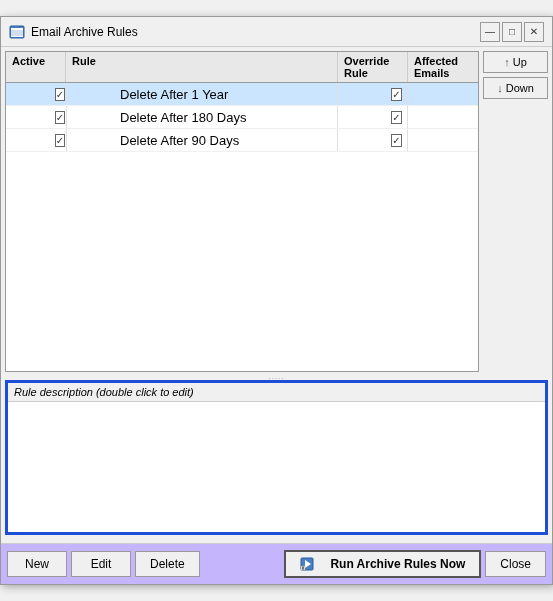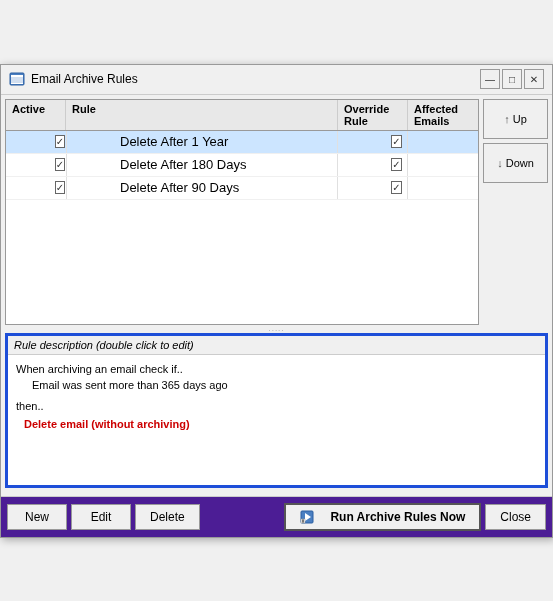--- a/index.html
+++ b/index.html
@@ -9,21 +9,21 @@
       background: #f0f0f0;
       display: flex;
       justify-content: center;
       align-items: center;
       width: 553px;
       height: 601px;
       overflow: hidden;
     }
     .window {
       width: 553px;
-      height: 474px;
+      height: 569px;
       background: #f0f0f0;
       border: 1px solid #999;
       display: flex;
       flex-direction: column;
       box-shadow: 2px 2px 8px rgba(0,0,0,0.3);
     }
     .title-bar {
       background: #f0f0f0;
       border-bottom: 1px solid #ccc;
       display: flex;
@@ -138,21 +138,21 @@
       font-size: 10px;
       color: #333;
     }
     .side-buttons {
       display: flex;
       flex-direction: column;
       gap: 4px;
       width: 65px;
     }
     .side-btn {
-      padding: 13px 8px;
+      padding: 4px 8px;
       border: 1px solid #999;
       background: #f0f0f0;
       cursor: pointer;
       font-size: 11px;
       display: flex;
       align-items: center;
       justify-content: center;
       gap: 3px;
       white-space: nowrap;
     }
@@ -199,21 +199,21 @@
     }
     .description-content .then-line {
       color: #000;
     }
     .footer-bar {
       display: flex;
       align-items: center;
       padding: 6px 6px;
       gap: 4px;
       border-top: 1px solid #ccc;
-      background: #4c1d95;
+      background: #c4b5fd;
       margin-top: 4px;
     }
     .footer-btn {
       padding: 5px 14px;
       border: 1px solid #999;
       background: #f0f0f0;
       cursor: pointer;
       font-size: 12px;
       color: #000;
       min-width: 60px;
@@ -307,26 +307,20 @@
           <span class="arrow-down"></span>
           <span>Down</span>
         </button>
       </div>
     </div>
 
     <div class="resizer">.....</div>
 
     <div class="description-area">
       <div class="description-header">Rule description (double click to edit)</div>
-      <div class="description-content">
-        <div>When archiving an email check if..</div>
-        <div class="indent">Email was sent more than 365 days ago</div>
-        <div class="then-line" style="margin-top:4px;">then..</div>
-        <div class="red-text" style="margin-top:2px;">Delete email (without archiving)</div>
-      </div>
     </div>
   </div>
 
   <div class="footer-bar">
     <button class="footer-btn">New</button>
     <button class="footer-btn">Edit</button>
     <button class="footer-btn">Delete</button>
     <div class="spacer"></div>
     <button class="footer-btn primary">
       <svg width="14" height="14" viewBox="0 0 14 14">

